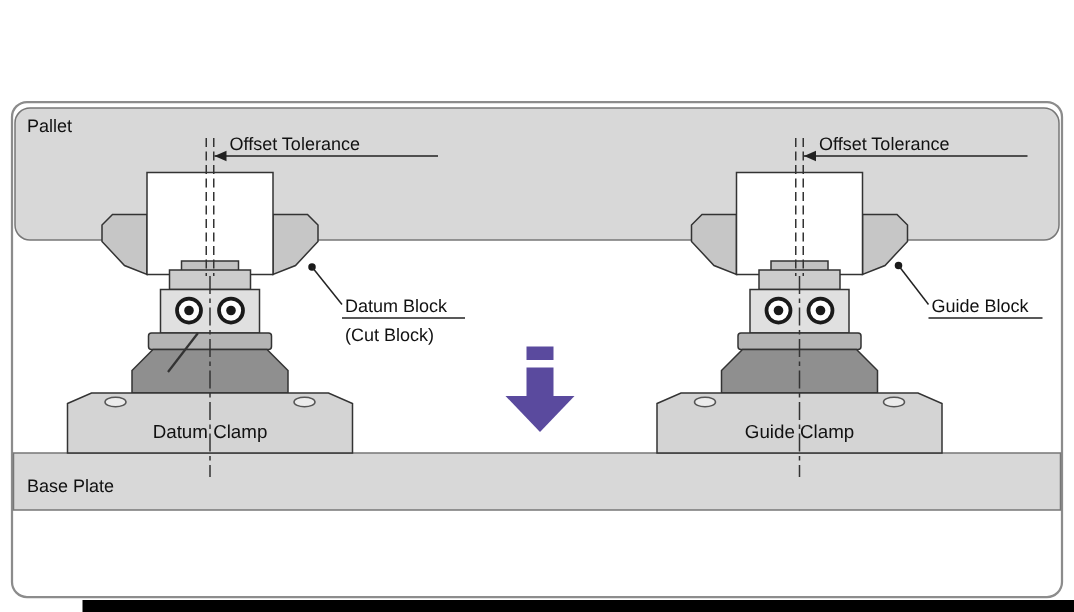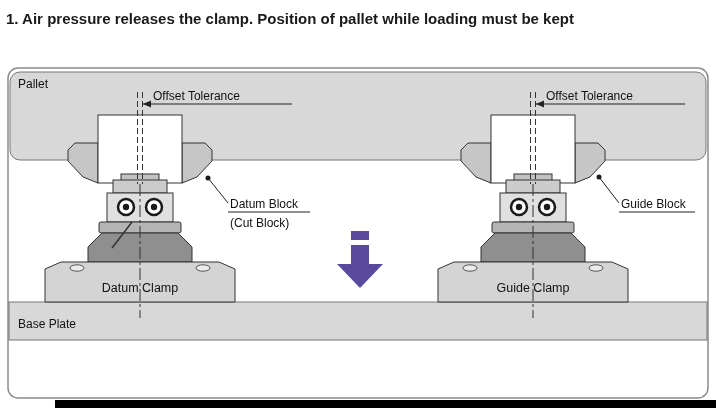--- a/index.html
+++ b/index.html
@@ -16,21 +16,20 @@
   svg text{font-family:"Liberation Sans", sans-serif;fill:#111;}
   .lbl{font-size:12px;}
   .lbl-clamp{font-size:12.5px;}
 </style>
 </head>
 <body>
 
 <div class="page">
 
   <div class="heading">
-    <div class="line1">1. Air pressure releases the clamp. Position of pallet while loading must be kept</div>
   </div>
 
   <svg class="diagram-svg" width="716" height="346" viewBox="0 0 716 346">
 
     <rect x="8" y="6" width="700" height="330" rx="10" fill="#ffffff" stroke-width="1.5" stroke="#8c8c8c"></rect>
 
     <rect x="10" y="10" width="696" height="88" rx="10" stroke="#777" stroke-width="1" fill="#d8d8d8"></rect>
     <text x="18" y="26" class="lbl">Pallet</text>
 
     <rect x="9" y="240" width="698" height="38" stroke="#777" stroke-width="1" fill="#d8d8d8"></rect>

